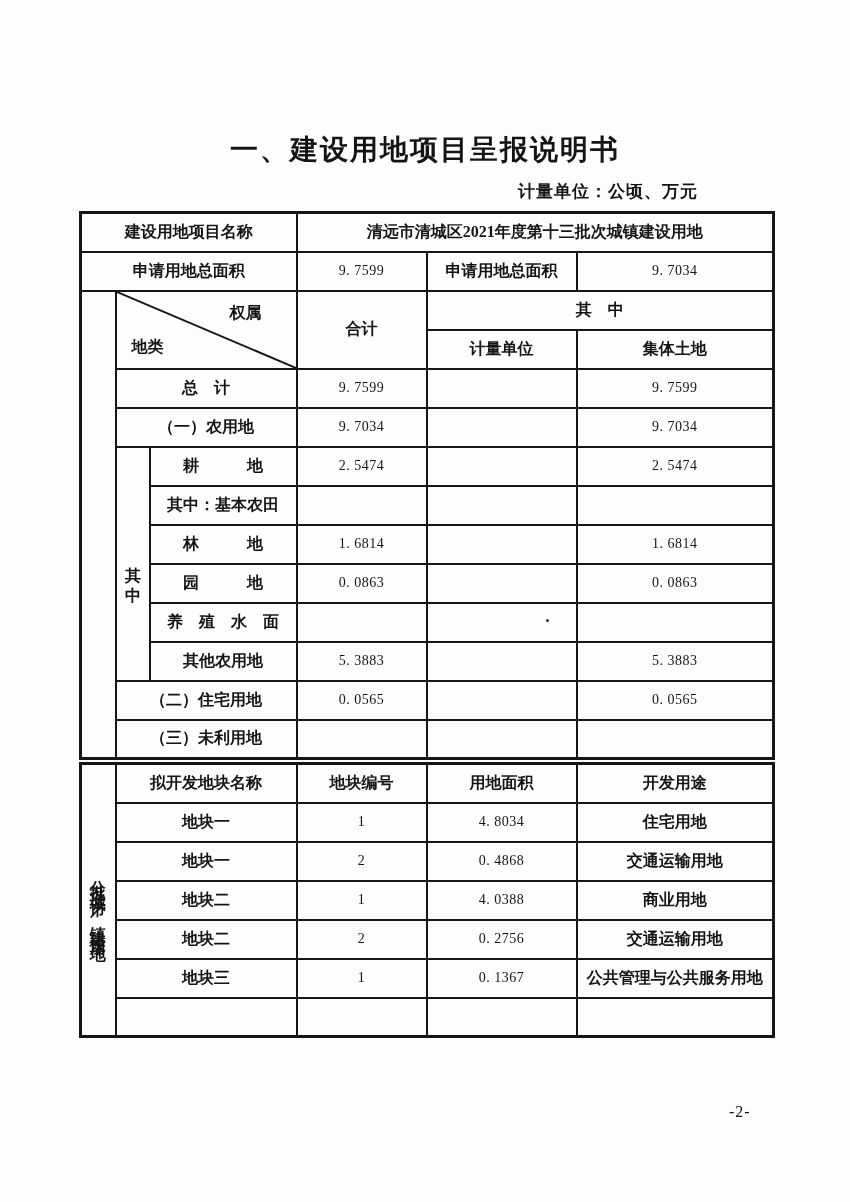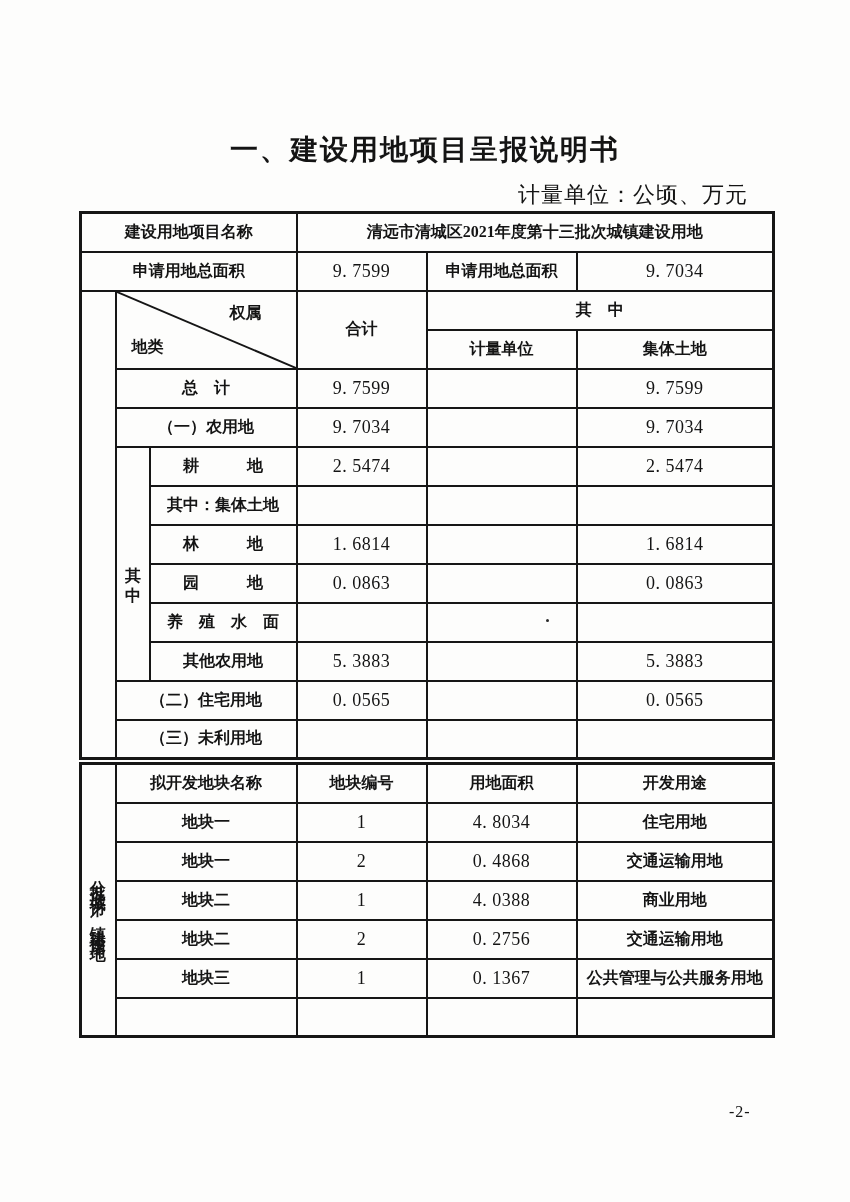--- a/index.html
+++ b/index.html
@@ -13,21 +13,21 @@
     overflow:hidden;
   }
   .doc-title {
     position:absolute; left:0; right:0; top:131px;
     text-align:center;
     font-size:28px; font-weight:bold;
     letter-spacing:2px;
   }
   .unit-note {
     position:absolute; left:518px; top:180px;
-    font-size:22px; font-weight:normal;
+    font-size:17px; font-weight:bold;
     letter-spacing:1px;
   }
   table {
     position:absolute;
     border-collapse:collapse;
     table-layout:fixed;
     border:3px solid #161616;
   }
   .main-table { left:79px; top:211px; width:693px; }
   .sub-table  { left:79px; top:762px; width:693px; }
@@ -37,21 +37,21 @@
     vertical-align:middle;
     font-size:16px;
     font-weight:bold;
     padding:0 2px;
     overflow:hidden;
   }
   .main-table tr { height:39px; }
   .sub-table tr  { height:39px; }
   td.num {
     font-weight:normal;
-    font-size:18px;
+    font-size:14px;
     letter-spacing:0.5px;
   }
   td.vert-cell { padding:0; }
   .vert-flex {
     display:flex; align-items:center; justify-content:center;
     width:100%; height:100%;
   }
   .vert-text {
     writing-mode:vertical-lr;
     text-orientation:upright;
@@ -136,21 +136,21 @@
         <div class="vert-flex">
               <span class="vert-text among-side">其中</span>
             </div>
       </td>
       <td>耕　　　地</td>
       <td class="num">2. 5474</td>
       <td class="num"></td>
       <td class="num">2. 5474</td>
     </tr>
     <tr>
-      <td>其中：集体土地</td>
+      <td>其中：基本农田</td>
       <td class="num"></td>
       <td class="num"></td>
       <td class="num"></td>
     </tr>
     <tr>
       <td>林　　　地</td>
       <td class="num">1. 6814</td>
       <td class="num"></td>
       <td class="num">1. 6814</td>
     </tr>

